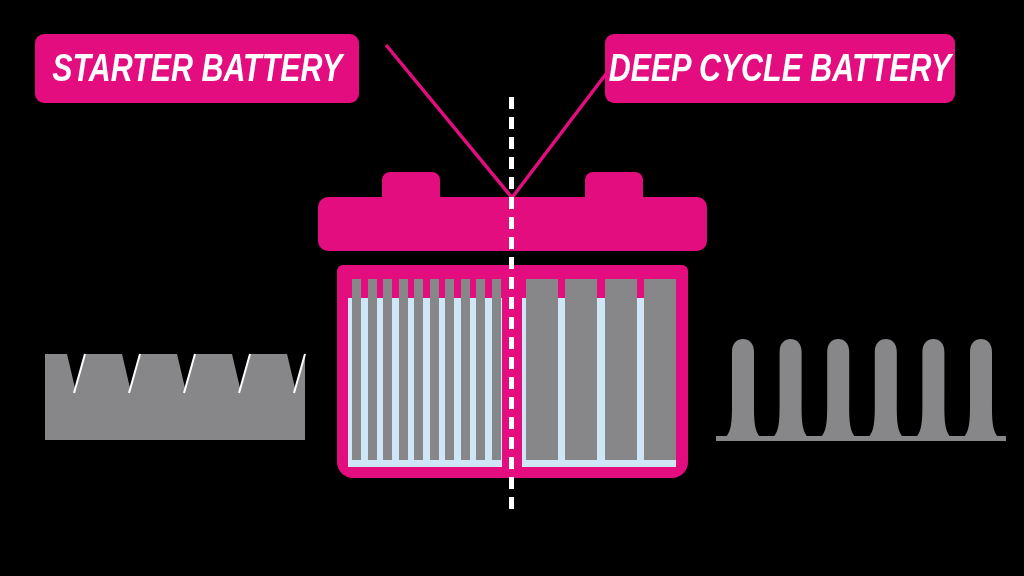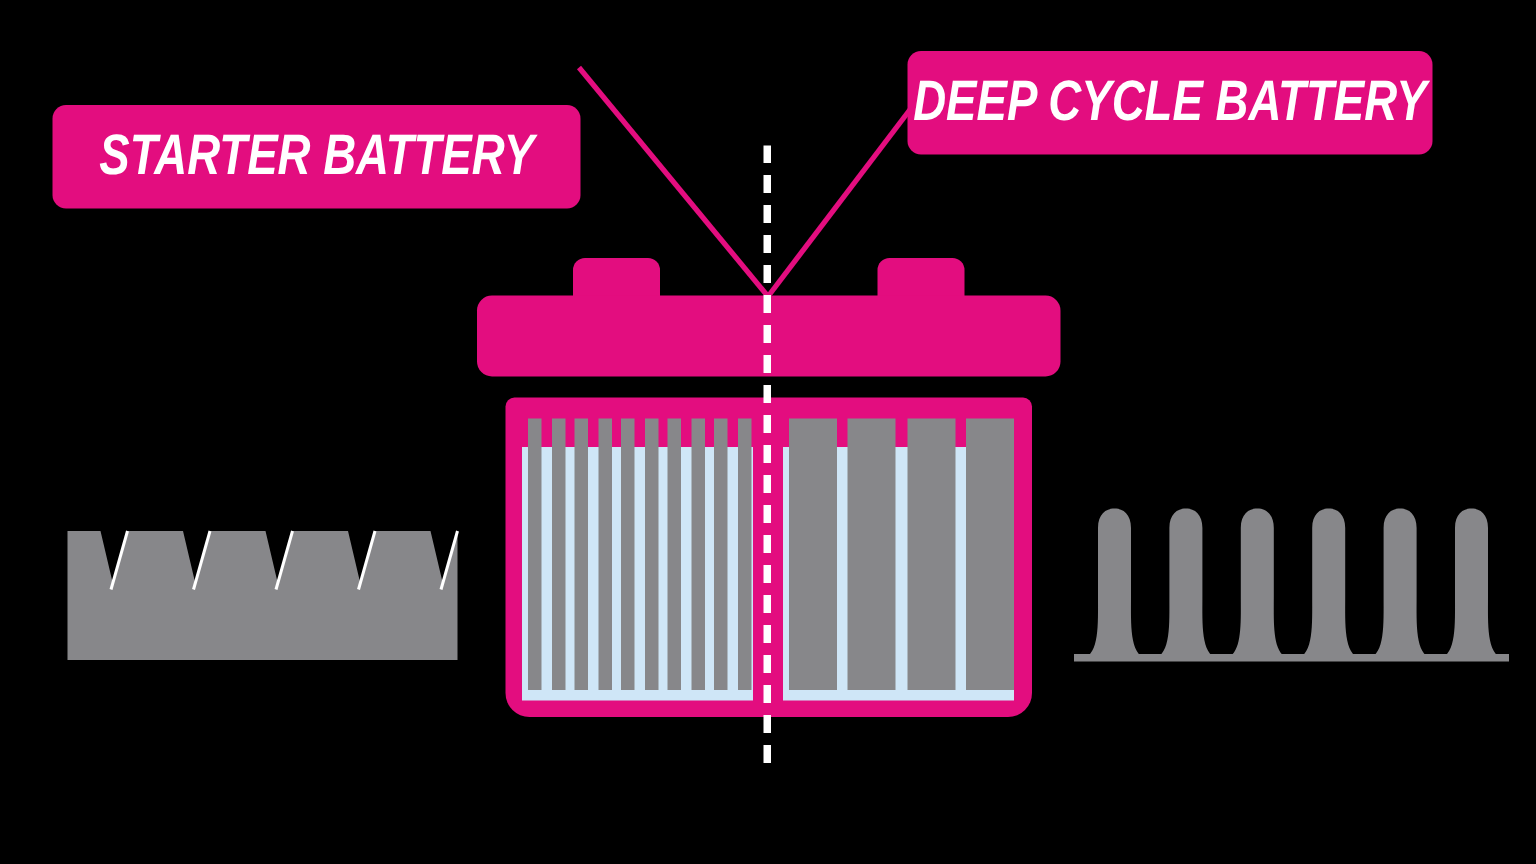--- a/index.html
+++ b/index.html
@@ -7,21 +7,21 @@
     position:relative;width:1024px;height:576px;overflow:hidden;
     background:var(--bg,#000);
     font-family:"Liberation Sans",sans-serif;
   }
   .callout{
     position:absolute;top:34px;height:69px;
     background:var(--magenta,#E30D7F);
     border-radius:9px;
     display:flex;align-items:center;justify-content:center;
   }
-  .callout-left{left:35px;width:352px;margin-top:36px;}
+  .callout-left{left:35px;width:324px;}
   .callout-right{left:605px;width:350px;}
   .callout span{
     color:var(--white,#fff);
     font-style:italic;font-weight:bold;font-size:38px;
     white-space:nowrap;transform:scaleX(0.8);transform-origin:center;
   }
   .overlay-svg{position:absolute;left:0;top:0;width:1024px;height:576px;}
   .connector{stroke:var(--magenta,#E30D7F);stroke-width:3.5;fill:none;}
   .wave-fill{fill:var(--gray,#87878A);}
   .slit{stroke:#fff;stroke-width:2;}

